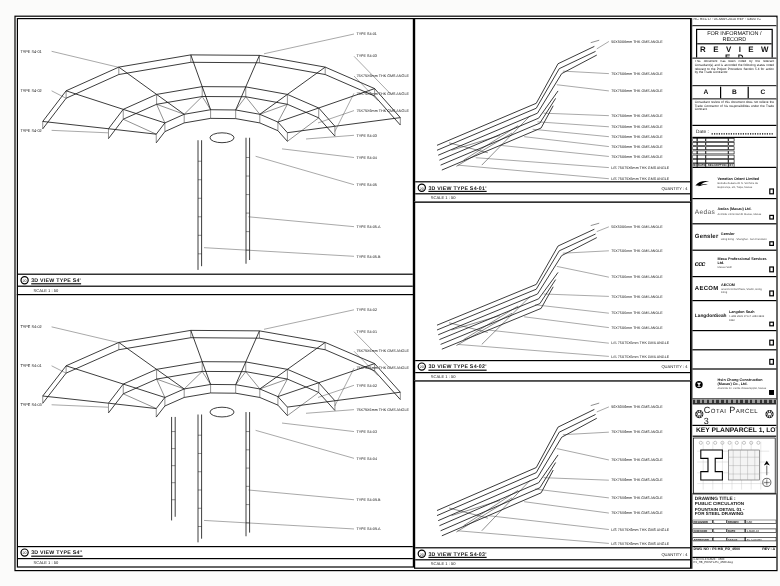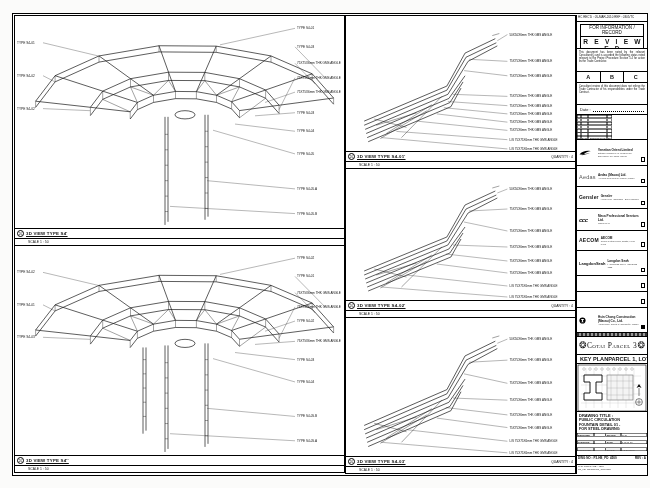--- a/index.html
+++ b/index.html
@@ -43,21 +43,21 @@
   .cbox { position:absolute; right:2px; bottom:3px; width:4.5px; height:4.5px; border:.7px solid #000; background:#fff; }
   .cbox.filled { background:#000; }
   .logo-aedas { font-size:11px; color:#555; letter-spacing:.5px; }
   .logo-gensler { font-size:10px; font-weight:bold; letter-spacing:.3px; }
   .logo-aecom { font-size:10px; font-weight:bold; letter-spacing:.5px; }
   .logo-ls { font-size:8px; font-weight:bold; }
   .logo-ccc { font-size:12px; font-weight:bold; font-style:italic; letter-spacing:-1px; }
   .projbar { height:4px; background:repeating-linear-gradient(90deg,#333 0 2px,#999 2px 4px); border-bottom:1px solid #000; }
   .projrow { display:flex; align-items:center; justify-content:space-between; padding:1px 2px; height:17px; }
   .medal { font-size:9px; line-height:1; }
-  .projname { font-family:Liberation Serif, serif; font-variant:small-caps; font-size:7.5px; letter-spacing:.4px; }
+  .projname { font-family:Liberation Sans, sans-serif; font-variant:small-caps; font-size:7.5px; letter-spacing:.4px; }
   .kphead { display:flex; justify-content:space-between; font-size:5.6px; font-weight:bold; padding:1px 3px; border-bottom:.7px solid #000; white-space:nowrap; }
   .tb-title { font-size:4px; font-weight:bold; padding:1px 2px 0 2px; }
   .tb-lines { padding:0 2px; }
   .tb-lines .half { font-size:7.6px; font-weight:bold; line-height:1.15; }
   .fields { display:grid; grid-template-columns:24% 17% 22% 37%; }
   .fields > div { border:.35px solid #000; font-size:4.6px; padding:.6px 1px; height:7px; overflow:hidden; white-space:nowrap; }
   .fields .fl { font-weight:bold; background:#f2f2f2; }
   .dwgrow { display:flex; border-top:.6px solid #000; font-size:6px; font-weight:bold; padding:1px 2px; gap:2px; white-space:nowrap; }
   .filelines { font-size:4.8px; padding:0 2px; line-height:1.2; color:#222; white-space:nowrap; }
 </style>

